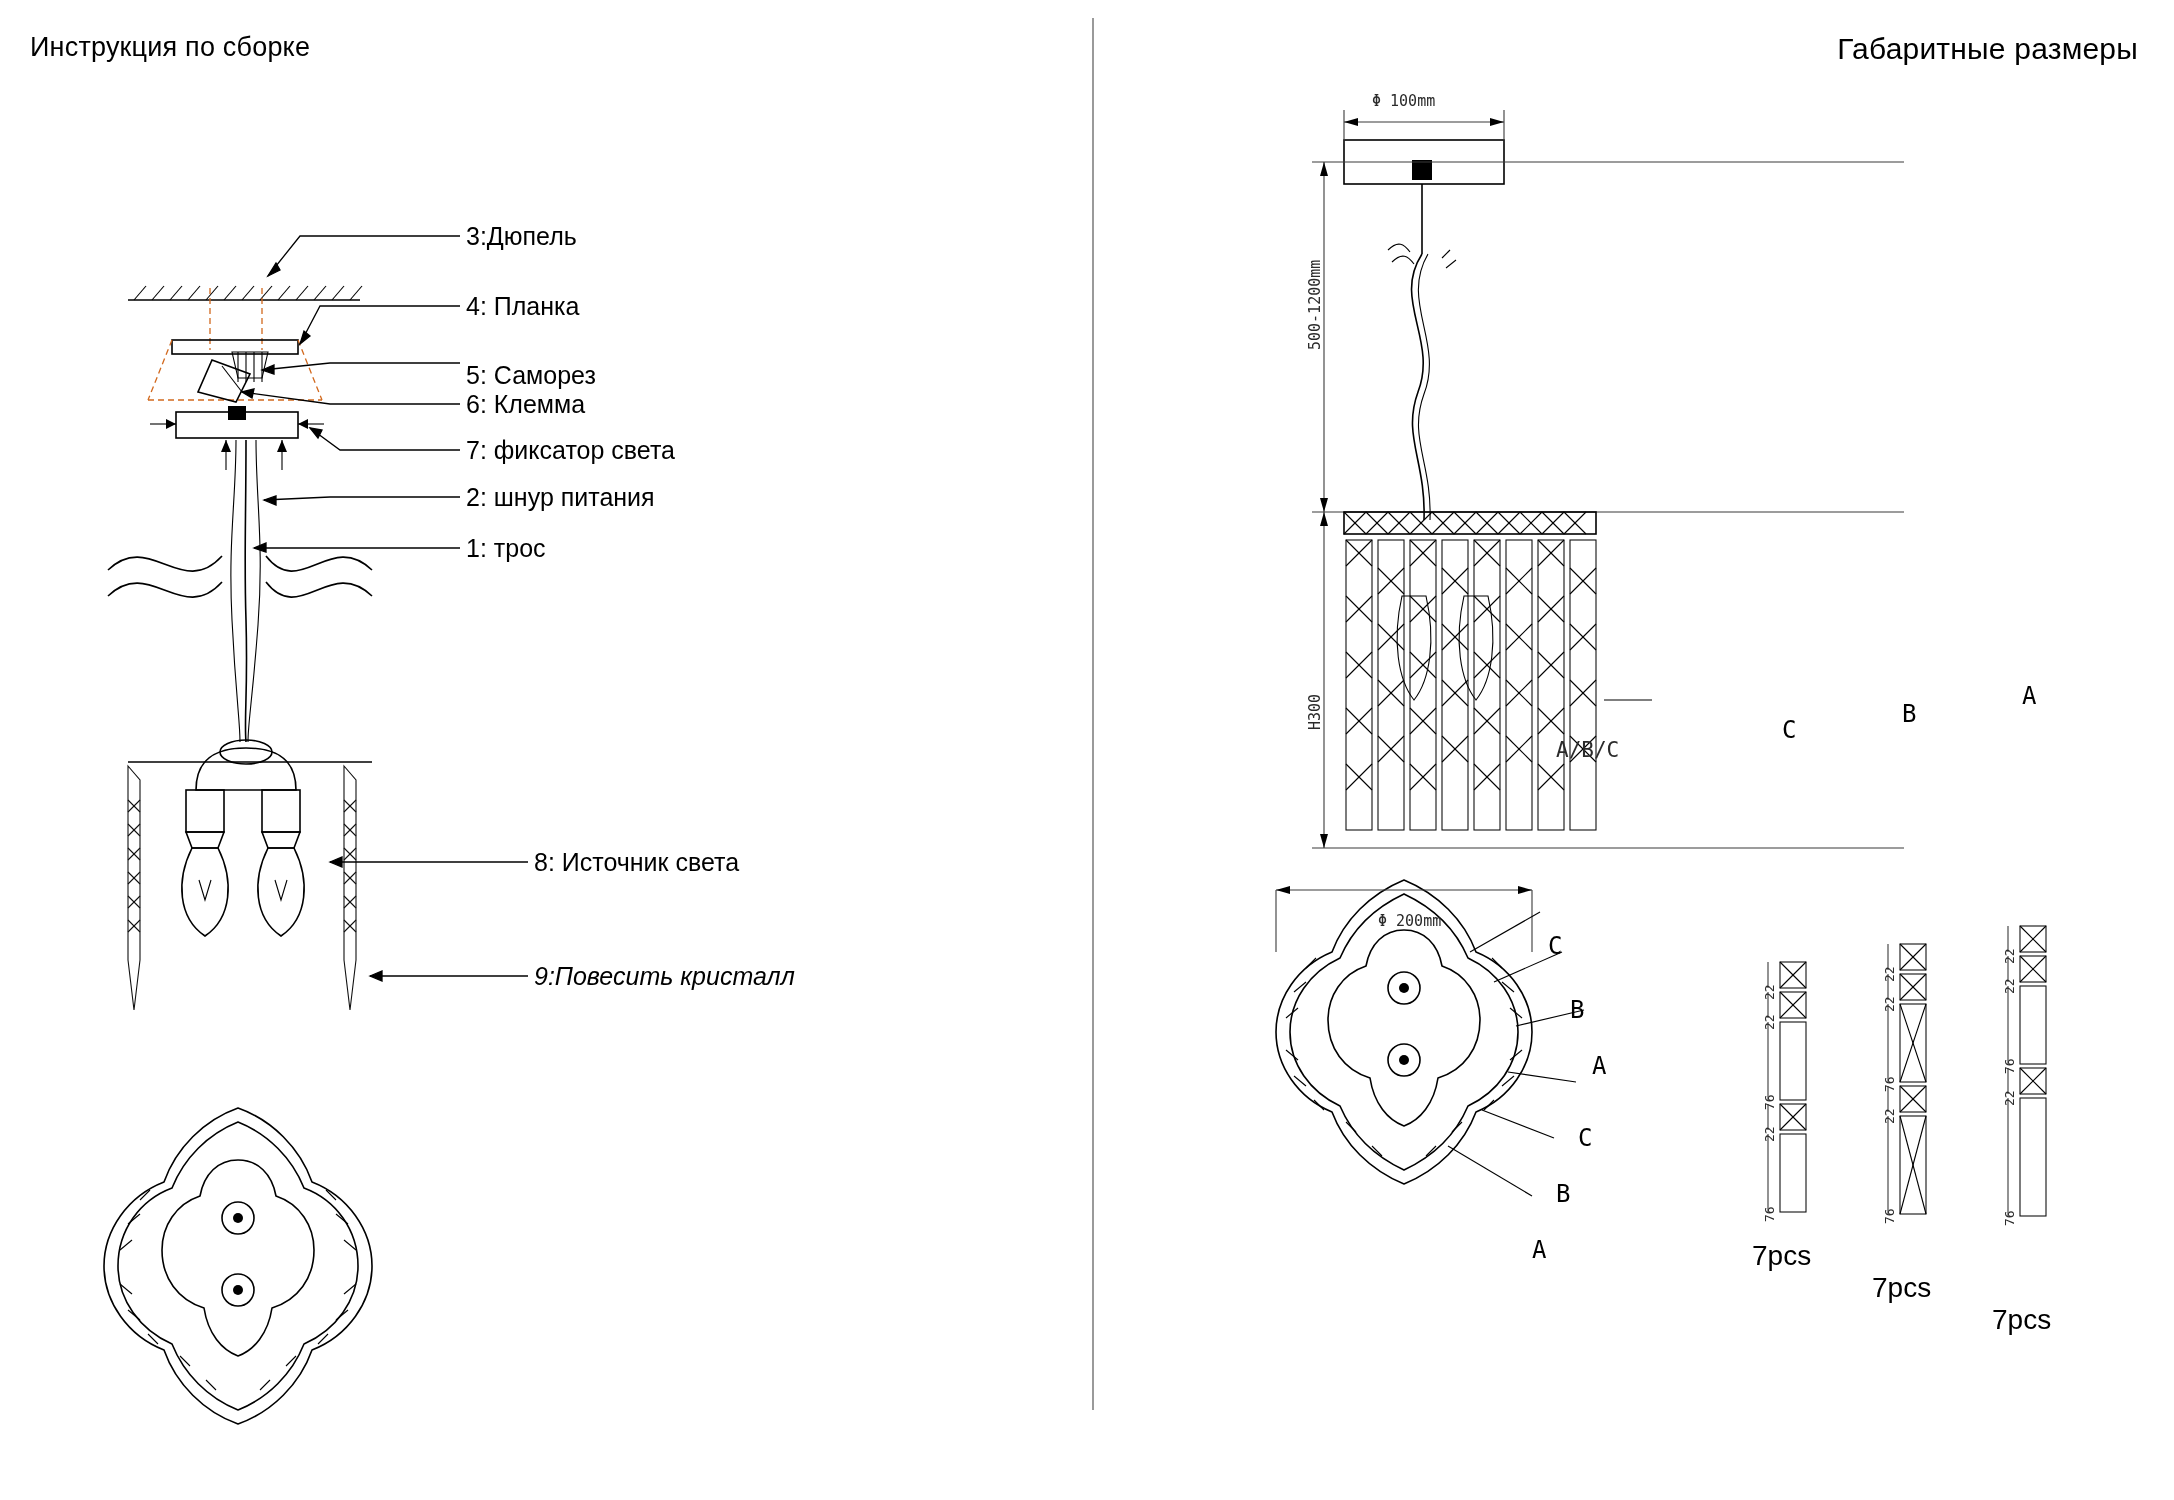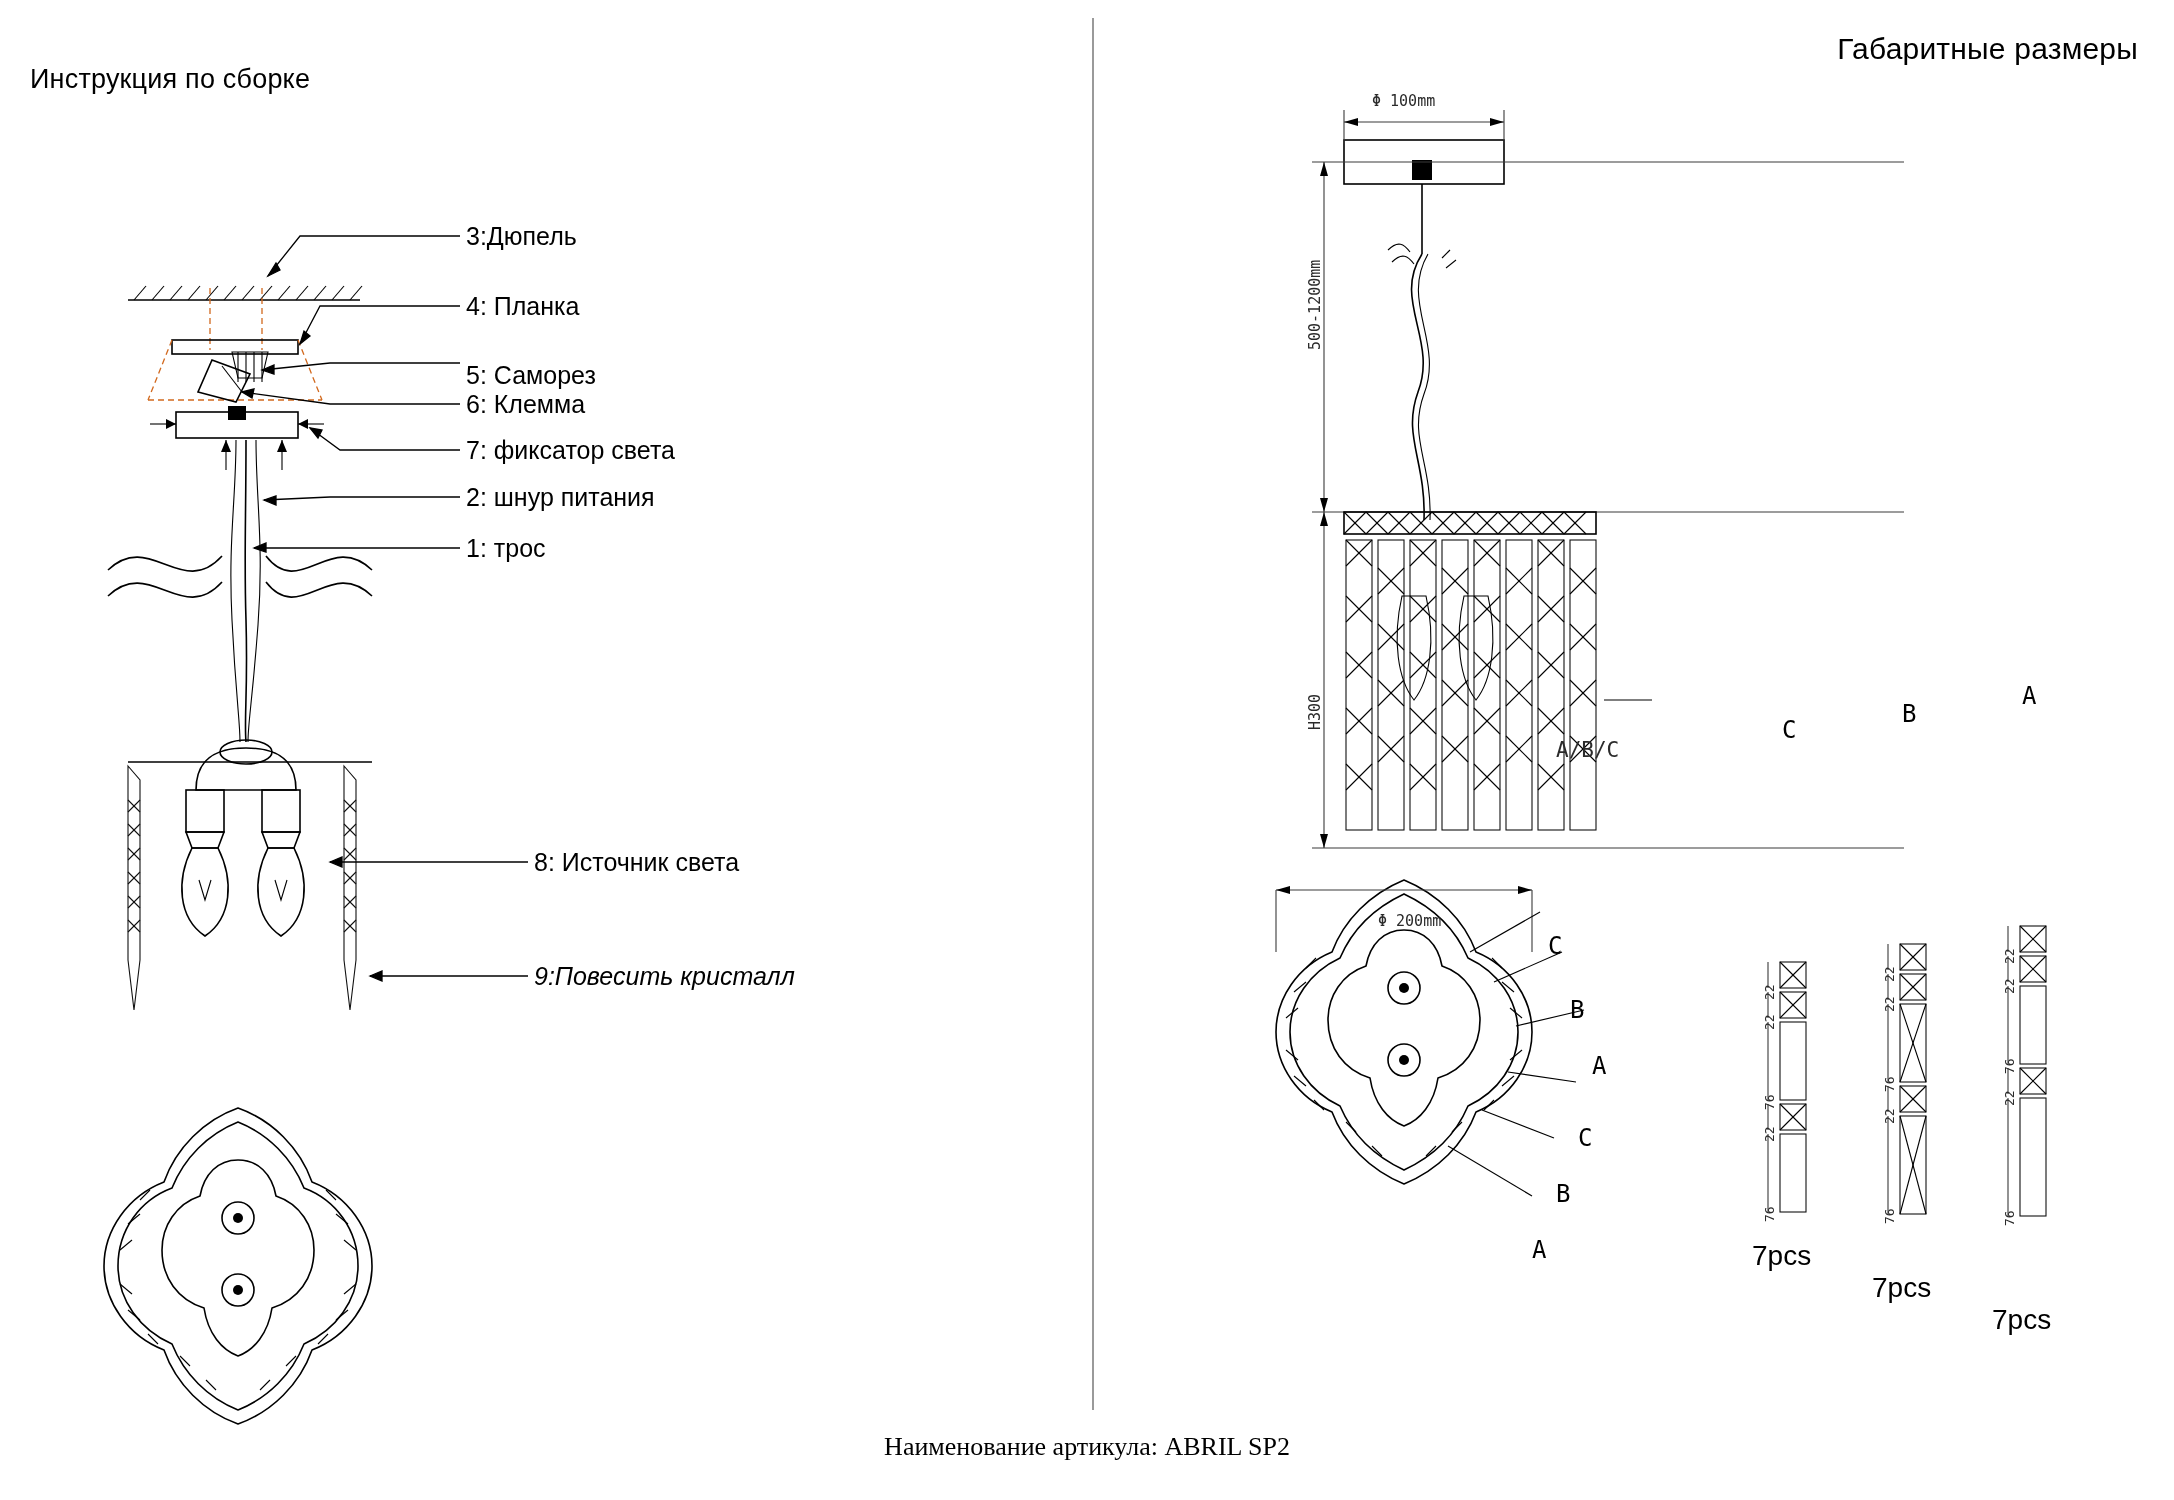--- a/index.html
+++ b/index.html
@@ -18,21 +18,20 @@
   .sheet {
     position: absolute;
     inset: 0;
   }
   .hdr-left {
     position: absolute;
     left: 30px;
     top: 32px;
     font-size: 27px;
     letter-spacing: 0.2px;
-    margin-top: 32px;
   }
   .hdr-right {
     position: absolute;
     right: 36px;
     top: 32px;
     font-size: 30px;
     letter-spacing: 0.2px;
   }
   .divider {
     position: absolute;
@@ -585,14 +584,13 @@
   <div class="dimlbl rot" style="left:1882px; top:1092px; font-size:13px;">76</div>
   <div class="dimlbl rot" style="left:1882px; top:1124px; font-size:13px;">22</div>
   <div class="dimlbl rot" style="left:1882px; top:1224px; font-size:13px;">76</div>
 
   <div class="dimlbl rot" style="left:2002px; top:964px; font-size:13px;">22</div>
   <div class="dimlbl rot" style="left:2002px; top:994px; font-size:13px;">22</div>
   <div class="dimlbl rot" style="left:2002px; top:1074px; font-size:13px;">76</div>
   <div class="dimlbl rot" style="left:2002px; top:1106px; font-size:13px;">22</div>
   <div class="dimlbl rot" style="left:2002px; top:1226px; font-size:13px;">76</div>
 
-  <div class="footer">Наименование артикула: ABRIL SP2</div>
 </div>
 
 </body></html>

